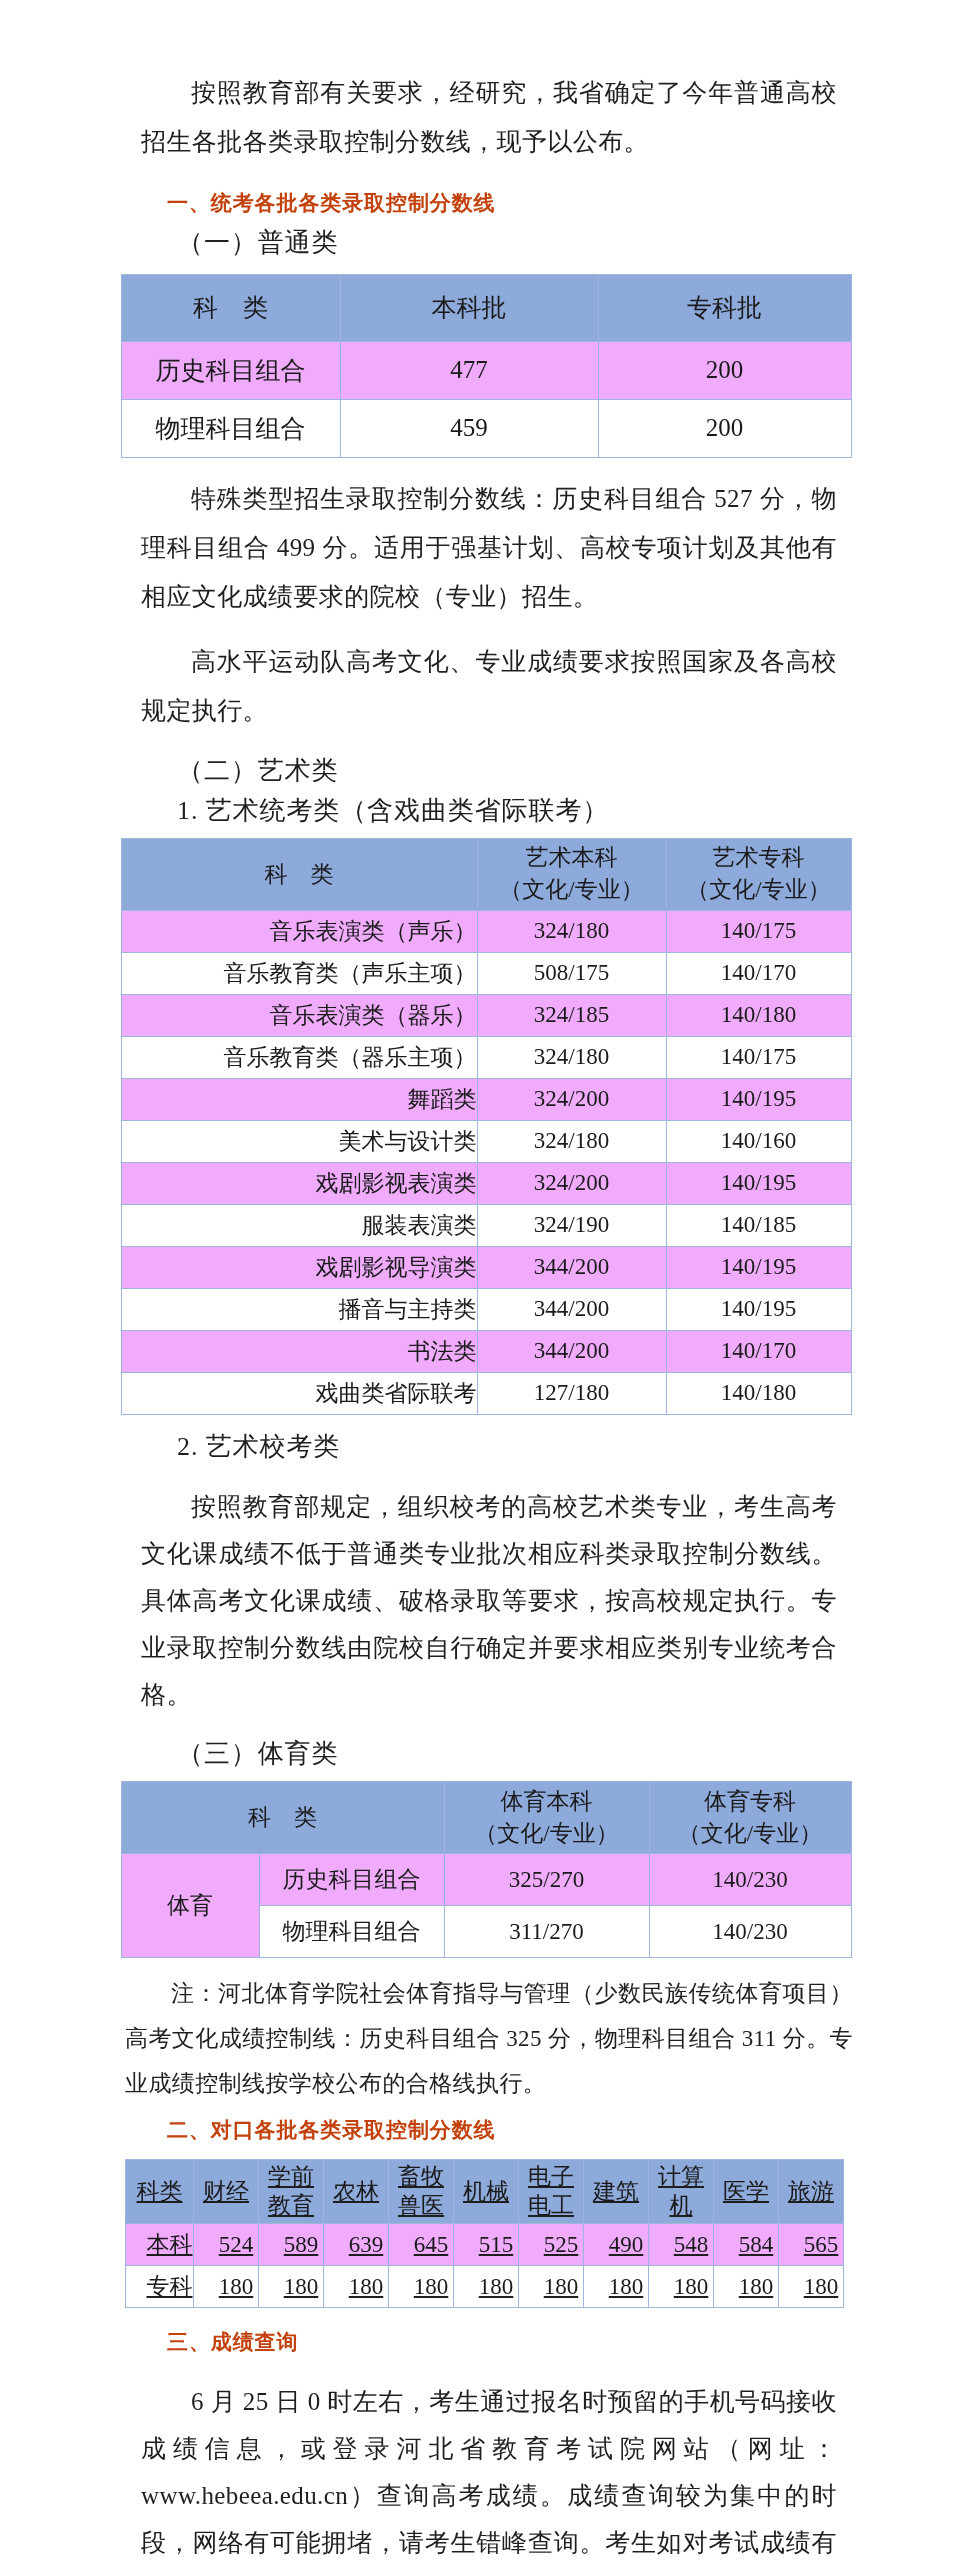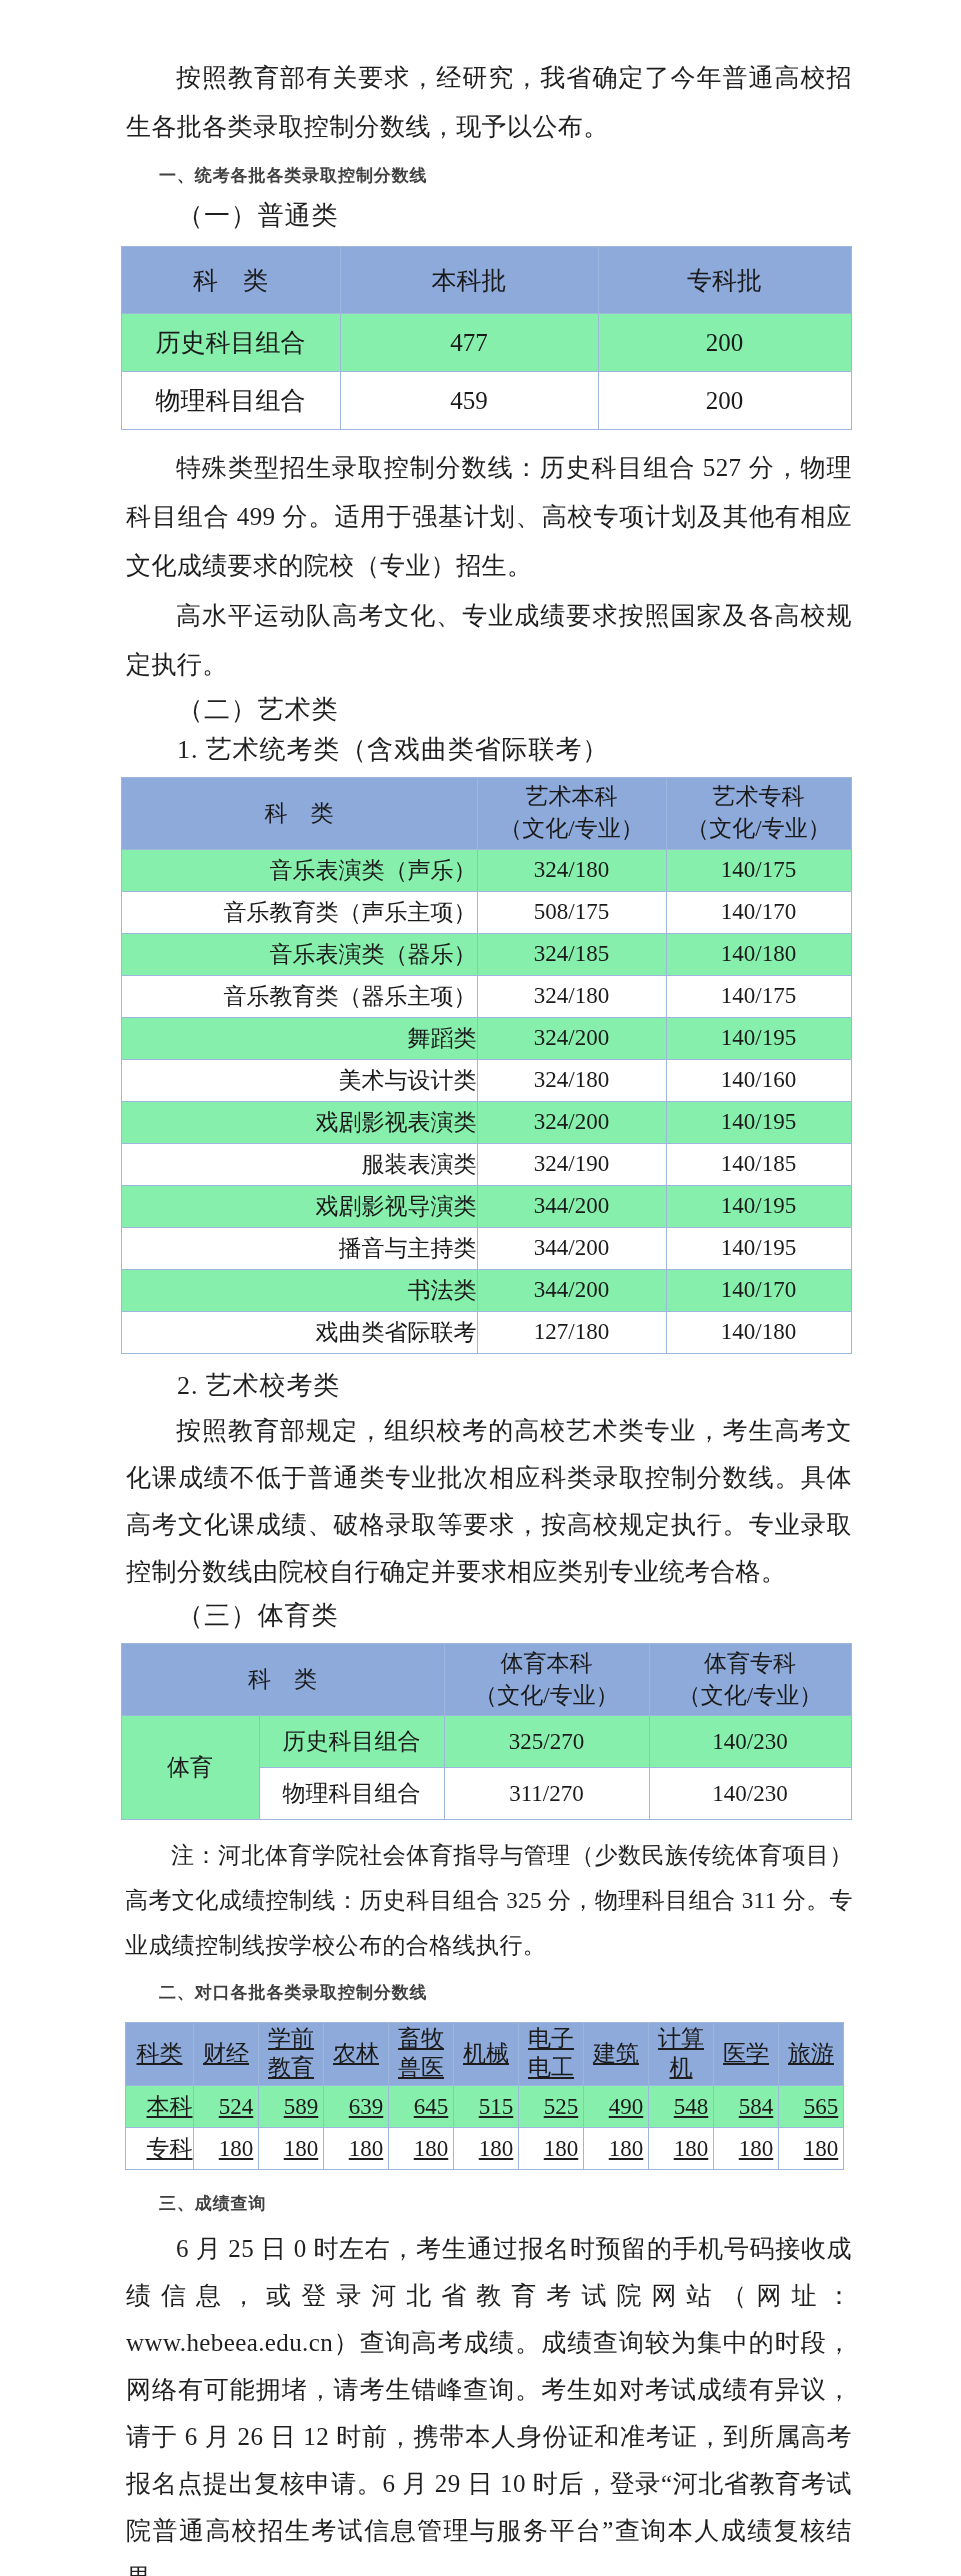--- a/index.html
+++ b/index.html
@@ -3,42 +3,42 @@
 <meta charset="utf-8">
 <style>
   html,body { margin:0; padding:0; background:#ffffff; }
   .page {
     width:962px; min-height:2576px; box-sizing:border-box;
     padding:52px 109px 27px 125px;
     font-family:"Liberation Serif", serif;
     color:#1f1f1f;
   }
   p.body {
-    font-size:25px; line-height:49px; margin:1px;
+    font-size:25px; line-height:49px; margin:16px;
     text-align:justify; text-indent:2em; letter-spacing:0.4px;
   }
   p.tight { line-height:47px; }
   h2.sec {
     font-family:"Liberation Sans", sans-serif;
-    font-size:17px; font-weight:700; color:#404040;
+    font-size:21px; font-weight:700; color:#c2410c;
     margin:3.6px 0 0 0; line-height:41px; text-indent:2em; letter-spacing:0.9px;
   }
   p.sub {
     font-size:26px; line-height:40px; margin:0; text-indent:2em; letter-spacing:0.9px;
   }
   table.t {
     border-collapse:collapse; table-layout:fixed;
     margin:10.7px 0 12.5px -4.5px;
   }
   .t th, .t td {
     border:0.9px solid #9FB6DC; text-align:center; vertical-align:middle;
     font-weight:normal; padding:0; color:#1a1a1a;
   }
   .t thead th { background:#8EAADB; }
-  .t tr.alt td, .t td.alt { background:#86efac;margin-top:25px; }
+  .t tr.alt td, .t td.alt { background:#f0abfc;margin-top:25px; }
   .t .h2l div { line-height:32px; }
 
   table.general { width:730px; font-size:25px; }
   .general thead th { height:66px; }
   .general tbody td { height:57px; }
 
   table.art { width:730px; font-size:23px; margin-top:7.1px; }
   .art thead th { height:71px; }
   .art tbody td { height:41px; }
   .art tbody td.cat { text-align:right; padding-left:16px; }

